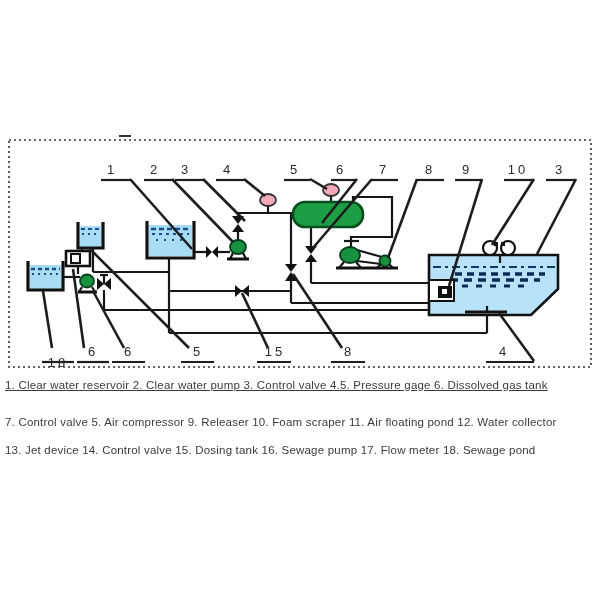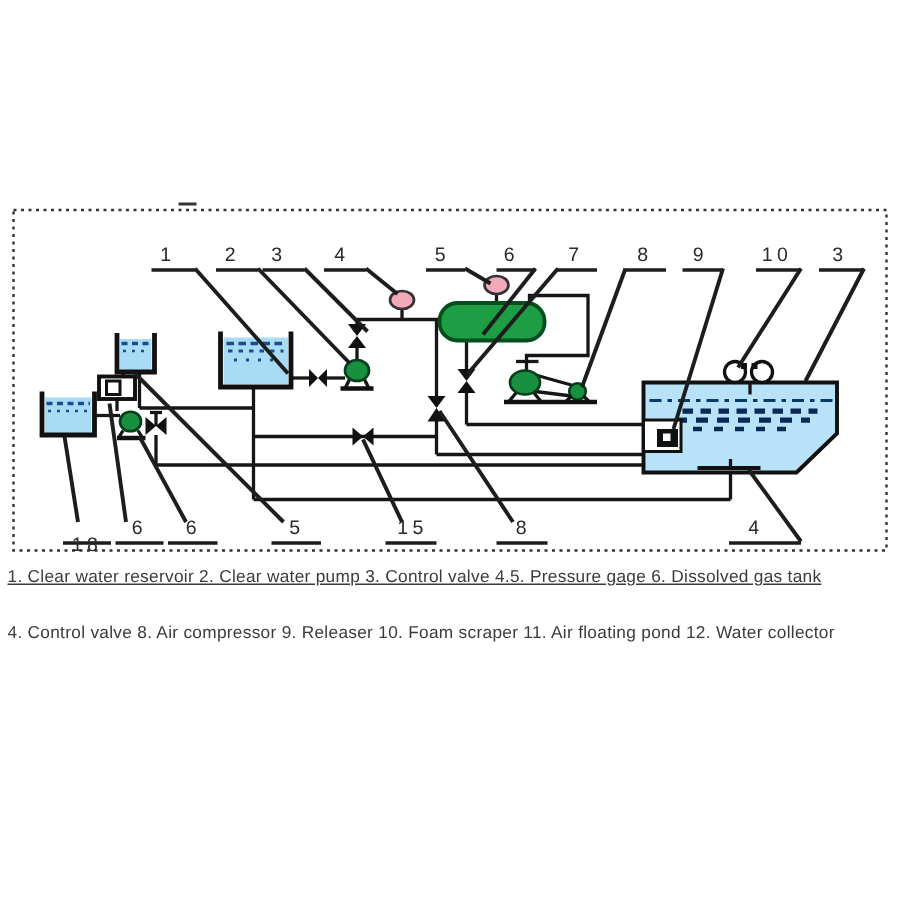--- a/index.html
+++ b/index.html
@@ -235,15 +235,16 @@
 
 <div class="co" style="left:58px;top:356px">18</div>
 <div class="co" style="left:93px;top:345px">6</div>
 <div class="co" style="left:129px;top:345px">6</div>
 <div class="co" style="left:198px;top:345px">5</div>
 <div class="co" style="left:275px;top:345px">15</div>
 <div class="co" style="left:349px;top:345px">8</div>
 <div class="co" style="left:504px;top:345px">4</div>
 
 <div class="legend-line lg1">1. Clear water reservoir  2. Clear water pump  3. Control valve   4.5. Pressure gage  6. Dissolved gas tank</div>
-<div class="legend-line lg2">4. Control valve   8. Air compressor   9. Releaser   10. Foam scraper  11. Air floating pond 12. Water collector</div>
+<div class="legend-line lg2">7. Control valve   5. Air compressor   9. Releaser   10. Foam scraper  11. Air floating pond 12. Water collector</div>
+<div class="legend-line lg3">13. Jet device 14. Control valve  15. Dosing tank  16. Sewage pump   17. Flow meter   18. Sewage pond</div>
 
 </div>
 
 </body></html>

